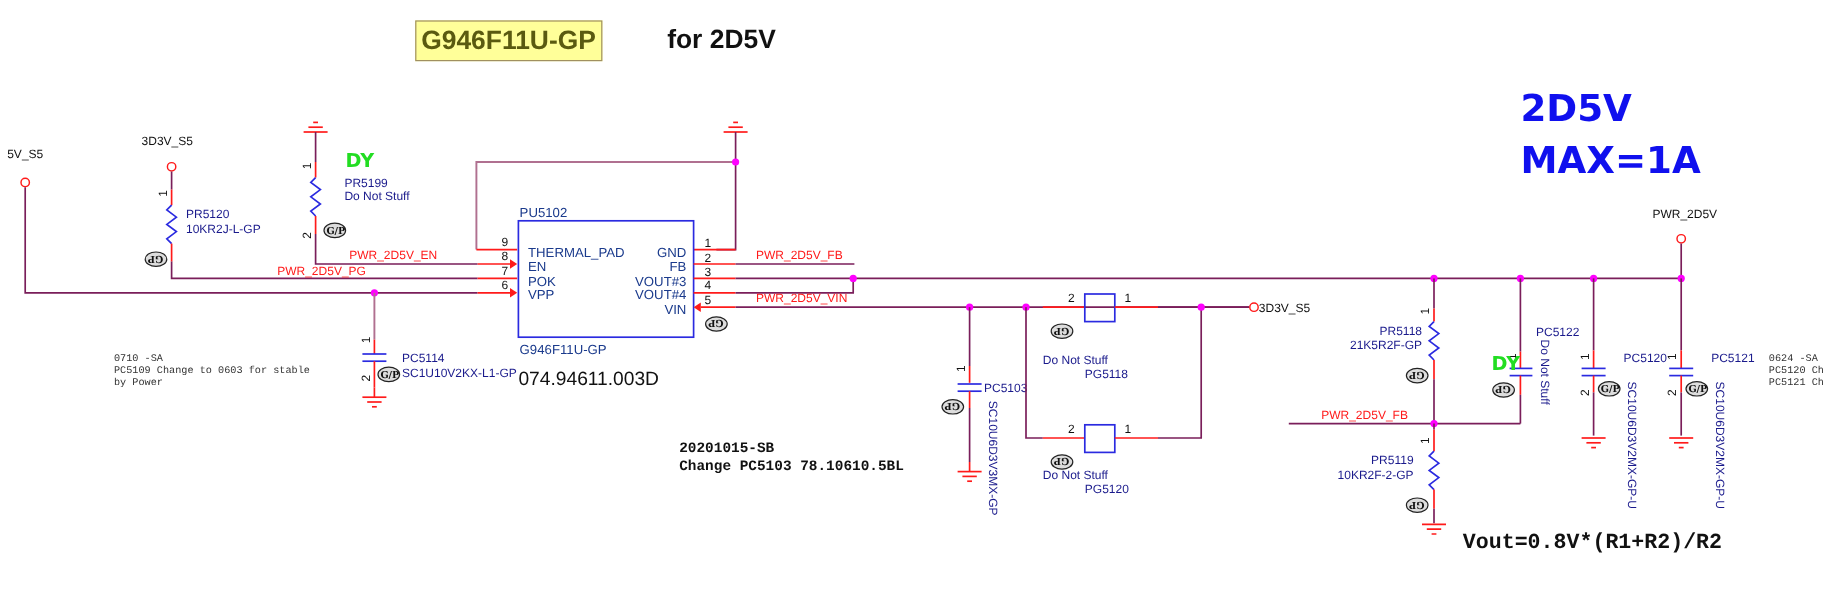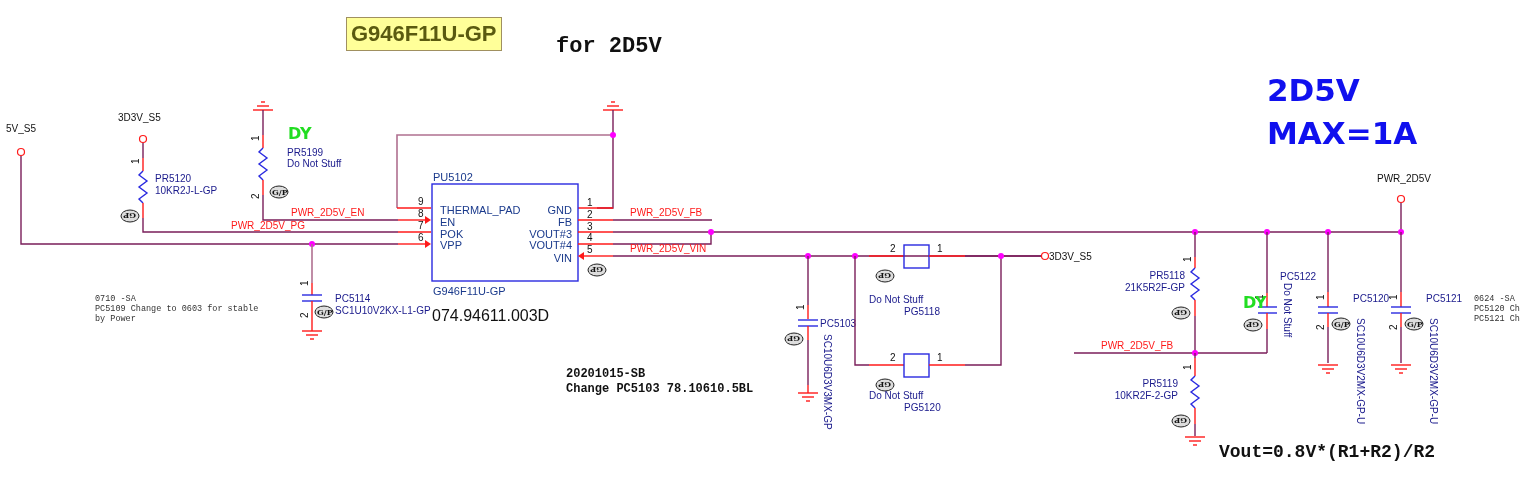--- a/index.html
+++ b/index.html
@@ -19,21 +19,21 @@
   .t-chip { font-family: "Liberation Sans", sans-serif; font-size: 11px; fill: #1a3a8c; }
   .t-note { font-family: "Liberation Mono", monospace; font-size: 8.5px; fill: #333; }
   .t-note-bold { font-family: "Liberation Mono", monospace; font-size: 12px; font-weight: bold; fill: #111; }
   .t-formula { font-family: "Liberation Mono", monospace; font-size: 18px; font-weight: bold; fill: #111; }
   .t-dy { font-family: "DejaVu Sans", sans-serif; font-size: 16px; font-weight: bold; fill: #22dd22; }
   .t-big { font-family: "DejaVu Sans", sans-serif; font-size: 31px; font-weight: bold; fill: #1010ee; }
   .t-part { font-family: "Liberation Sans", sans-serif; font-size: 16px; fill: #111; }
   .gp { fill: #ddd; stroke: #222; stroke-width: 1; }
   .gp-t { font-family: "DejaVu Serif", serif; font-size: 8px; font-weight: bold; fill: #111; }
   #title-box { position: absolute; left: 346px; top: 17px; height: 32px; padding: 0 4px; background: #ffff99; border: 1px solid #a09060; display: flex; align-items: center; font-size: 22px; font-weight: bold; color: #5a5a10; font-family: "Liberation Sans", sans-serif; }
-  #title-suffix { position: absolute; left: 556px; top: 32px; font-size: 22px; font-weight: bold; color: #111; font-family: Liberation Mono, monospace; line-height: 30px; }
+  #title-suffix { position: absolute; left: 556px; top: 18px; font-size: 22px; font-weight: bold; color: #111; font-family: Liberation Sans, sans-serif; line-height: 30px; }
 </style>
 </head>
 <body>
 
 <div id="title-box">
     <span>G946F11U-GP</span>
   </div>
 <div id="title-suffix">for 2D5V</div>
 
 <svg width="1526" height="494" viewBox="0 0 1526 494">

